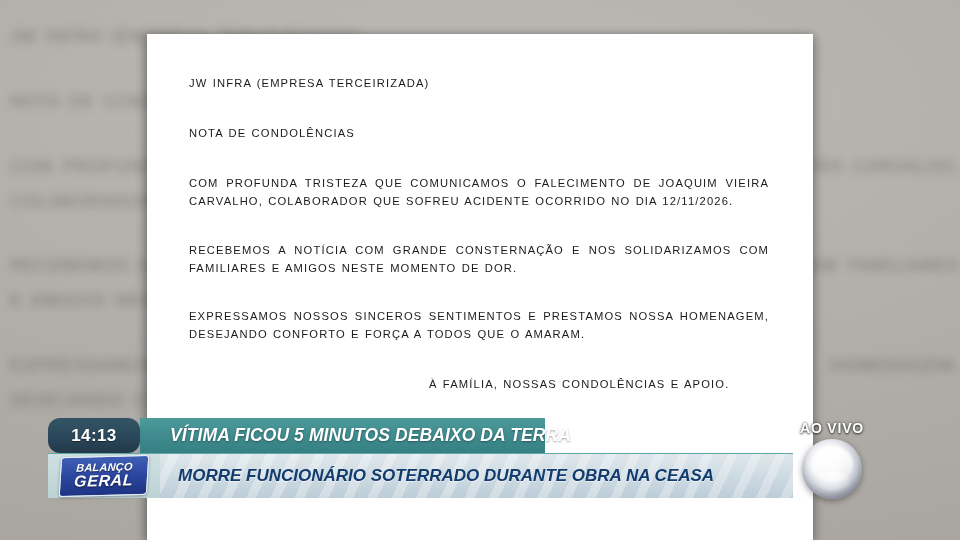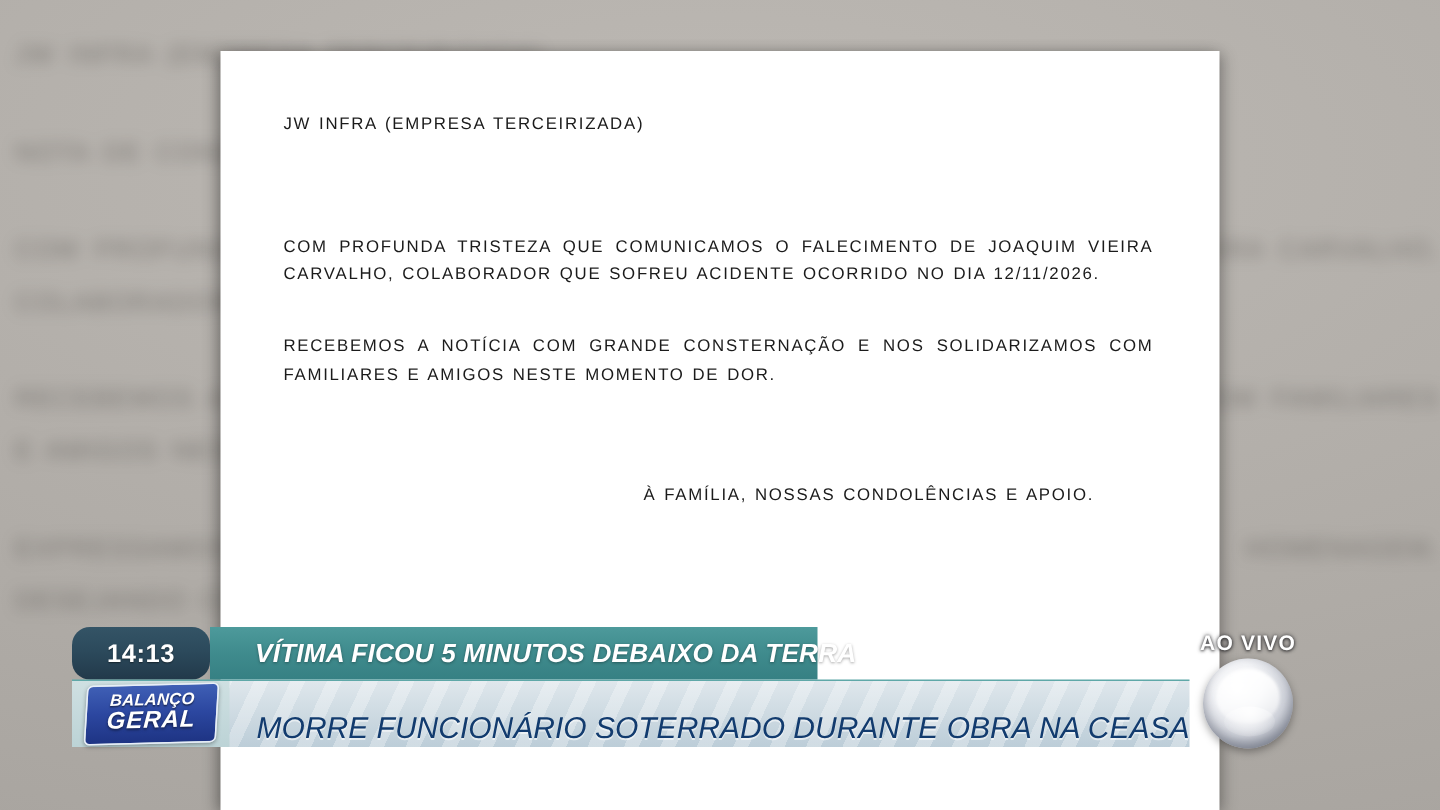--- a/index.html
+++ b/index.html
@@ -169,25 +169,25 @@
     font-size: 16px;
     font-weight: bold;
     font-style: italic;
     letter-spacing: .6px;
     line-height: 1.05;
     text-shadow: 0 1px 2px rgba(0,0,0,.55);
   }
   .lt-headline {
     flex: 1;
     display: flex;
-    align-items: flex-end;
+    align-items: center;
     padding-left: 18px;
     color: #123b6e;
-    font-size: 20px;
-    font-weight: normal;
+    font-size: 17px;
+    font-weight: bold;
     font-style: italic;
     letter-spacing: 0px;
     white-space: nowrap;
     text-shadow: 0 1px 0 rgba(255,255,255,.55);
   }
 
   
   .live-badge {
     position: absolute;
     left: 772px;
@@ -245,25 +245,27 @@
       <p>COM PROFUNDA TRISTEZA QUE COMUNICAMOS O FALECIMENTO DE JOAQUIM VIEIRA CARVALHO, COLABORADOR QUE SOFREU ACIDENTE OCORRIDO NO DIA 12/02/2026.</p>
       <p>RECEBEMOS A NOTÍCIA COM GRANDE CONSTERNAÇÃO E NOS SOLIDARIZAMOS COM FAMILIARES E AMIGOS NESTE MOMENTO DE DOR.</p>
       <p>EXPRESSAMOS NOSSOS SINCEROS SENTIMENTOS E PRESTAMOS NOSSA HOMENAGEM, DESEJANDO CONFORTO E FORÇA A TODOS QUE O AMARAM.</p>
     </div>
   </div>
 
   <div class="doc-card">
     <div class="doc-inner">
       <p class="doc-line">JW INFRA (EMPRESA TERCEIRIZADA)</p>
       <div class="doc-gap-md"></div>
+      <p class="doc-line">NOTA DE CONDOLÊNCIAS</p>
       <div class="doc-gap-md"></div>
       <p class="doc-para">COM PROFUNDA TRISTEZA QUE COMUNICAMOS O FALECIMENTO DE JOAQUIM VIEIRA CARVALHO, COLABORADOR QUE SOFREU ACIDENTE OCORRIDO NO DIA 12/11/2026.</p>
       <div class="doc-gap-sm"></div>
       <p class="doc-para">RECEBEMOS A NOTÍCIA COM GRANDE CONSTERNAÇÃO E NOS SOLIDARIZAMOS COM FAMILIARES E AMIGOS NESTE MOMENTO DE DOR.</p>
       <div class="doc-gap-sm"></div>
+      <p class="doc-para">EXPRESSAMOS NOSSOS SINCEROS SENTIMENTOS E PRESTAMOS NOSSA HOMENAGEM, DESEJANDO CONFORTO E FORÇA A TODOS QUE O AMARAM.</p>
       <div class="doc-gap-md"></div>
       <p class="doc-signoff">À FAMÍLIA, NOSSAS CONDOLÊNCIAS E APOIO.</p>
     </div>
   </div>
 
   <div class="lower-third">
 
     <div class="lt-top">
       <div class="lt-clock">
         <span>14:13</span>

